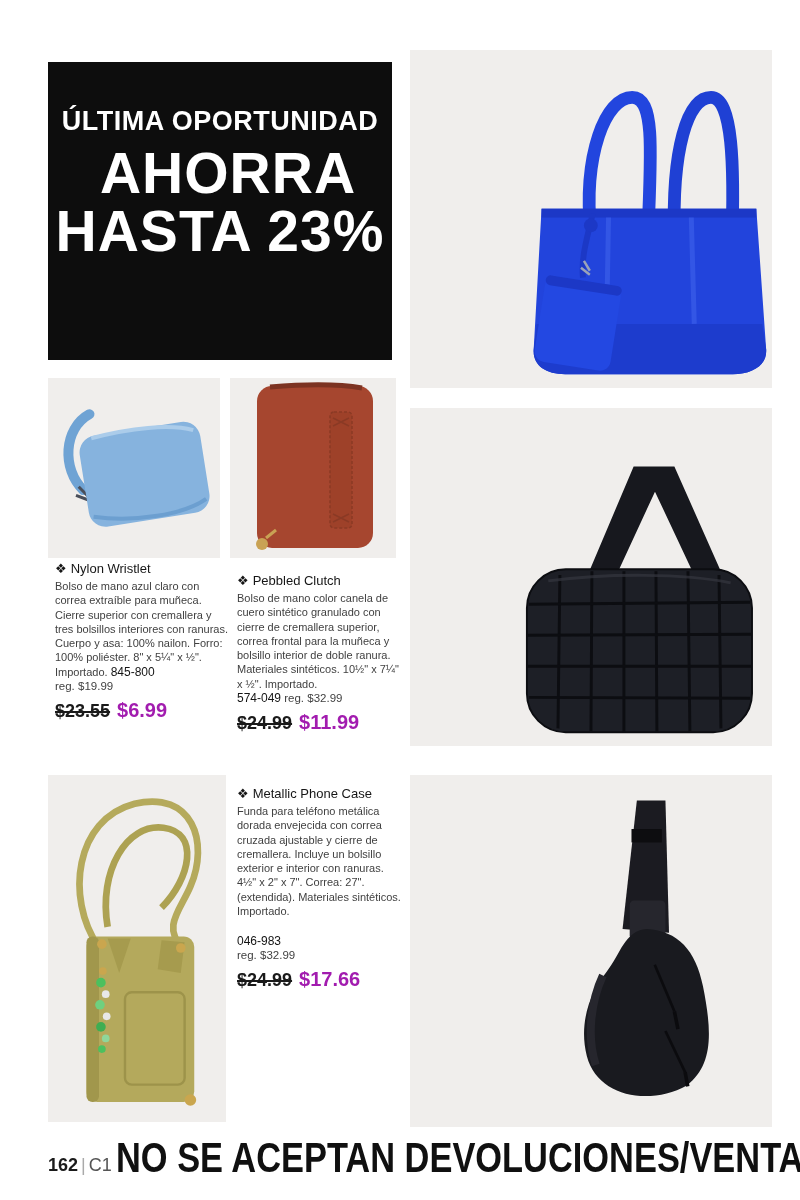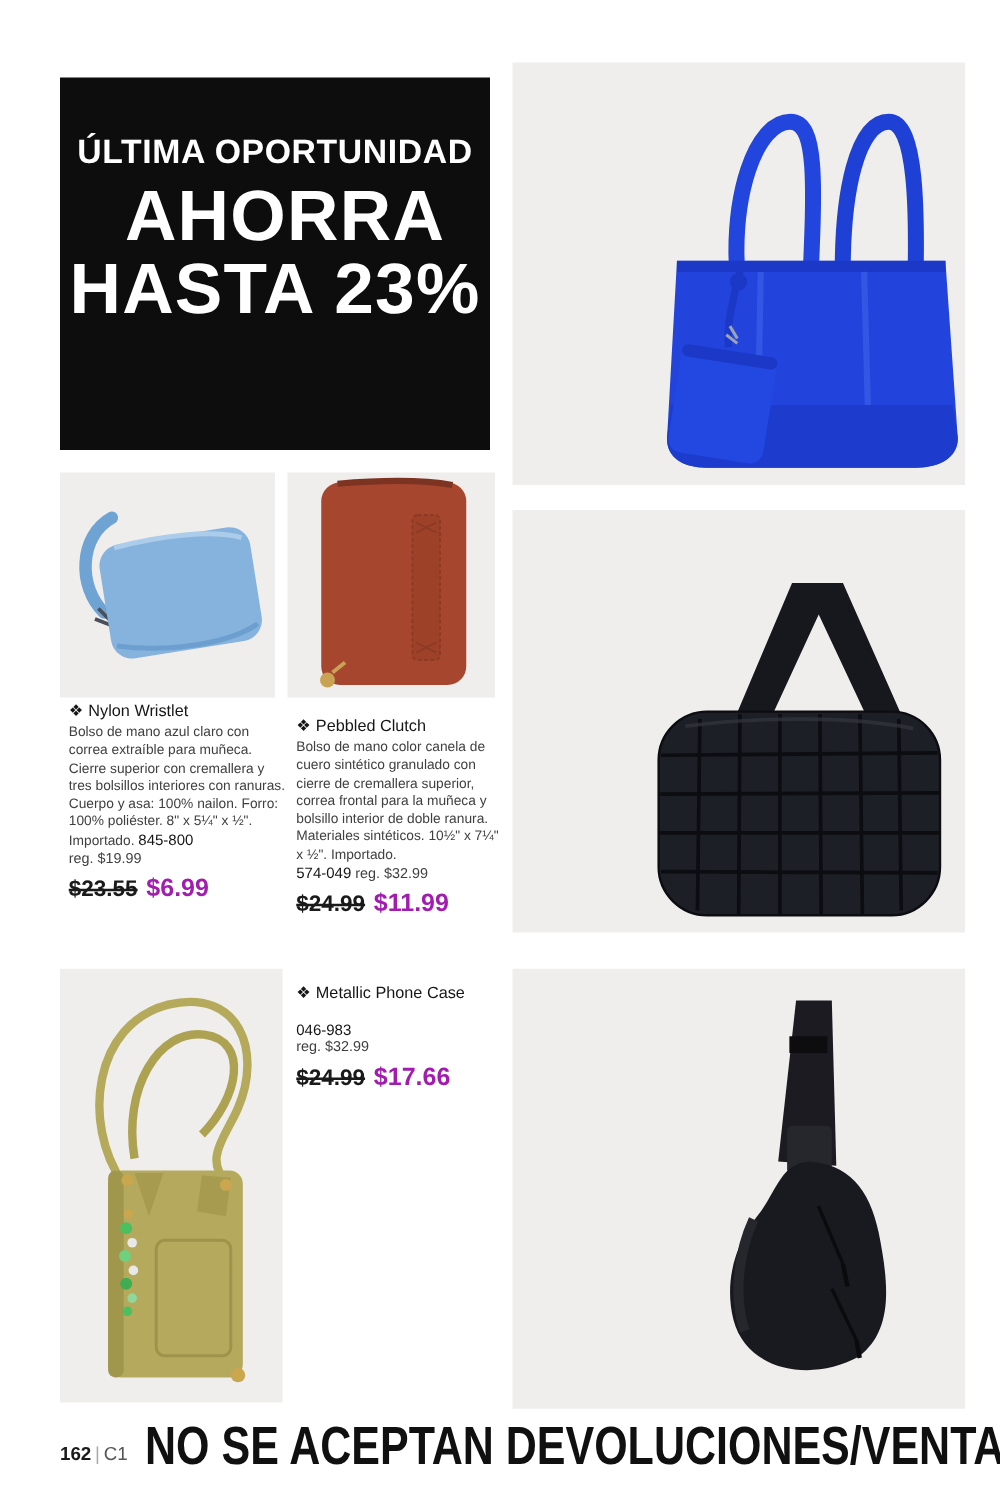--- a/index.html
+++ b/index.html
@@ -28,21 +28,21 @@
   .pcode{font-weight:normal;color:#141414;font-size:12px;margin-top:16px;}
   .pline{font-size:11.5px;color:#3f3f3f;line-height:15px;}
   .priceline{margin-top:5px;}
   .oldprice{font-size:18px;font-weight:bold;color:#1a1a1a;text-decoration:line-through;text-decoration-thickness:2px;margin-right:7px;}
   .saleprice{font-size:20px;font-weight:bold;color:#a21caf;}
   #text-wristlet{left:55px;top:561px;width:176px;}
   #text-clutch{left:237px;top:573px;width:170px;}
   #text-phone{left:237px;top:786px;width:164px;}
   .imgbox{position:absolute;}
   
-  #footer-pageno{left:48px;top:1155px;font-size:15px;color:#1a1a1a;}
+  #footer-pageno{left:48px;top:1155px;font-size:18px;color:#1a1a1a;}
   #footer-pageno .num{font-weight:bold;}
   #footer-pageno .sep{color:#aaa;margin:0 3px;}
   #footer-pageno .camp{color:#555;}
   #footer-notice{left:116px;top:1133px;font-size:43px;font-weight:bold;color:#101010;white-space:nowrap;transform:scaleX(.80);transform-origin:left top;letter-spacing:0px;}
 </style>
 </head>
 <body>
 
 <div id="page">
 
@@ -155,20 +155,21 @@
         <circle cx="61" cy="243" r="4" fill="#e8e8e8"></circle>
         <circle cx="55" cy="254" r="5" fill="#3fae52"></circle>
         <circle cx="60" cy="266" r="4" fill="#8fd79a"></circle>
         <circle cx="56" cy="277" r="4" fill="#4cc05e"></circle>
       </g>
       <circle cx="148" cy="330" r="6" fill="#caa64e"></circle>
     </svg>
   </div>
   <div class="abs" id="text-phone">
     <div class="ptitle"><span class="bullet">❖</span><span>Metallic Phone Case</span></div>
+    <div class="pbody">Funda para teléfono metálica dorada envejecida con correa cruzada ajustable y cierre de cremallera. Incluye un bolsillo exterior e interior con ranuras. 4½" x 2" x 7". Correa: 27". (extendida). Materiales sintéticos. Importado.</div>
     <div class="pcode">046-983</div>
     <div class="pline">reg. $32.99</div>
     <div class="priceline">
       <span class="oldprice">$24.99</span><span class="saleprice">$17.66</span>
     </div>
   </div>
 
   <div class="abs card" id="card-sling">
     <div class="imgbox" style="right:2px;top:2px;width:210px;height:348px;">
       <svg width="210" height="348" viewBox="0 0 235 345">

